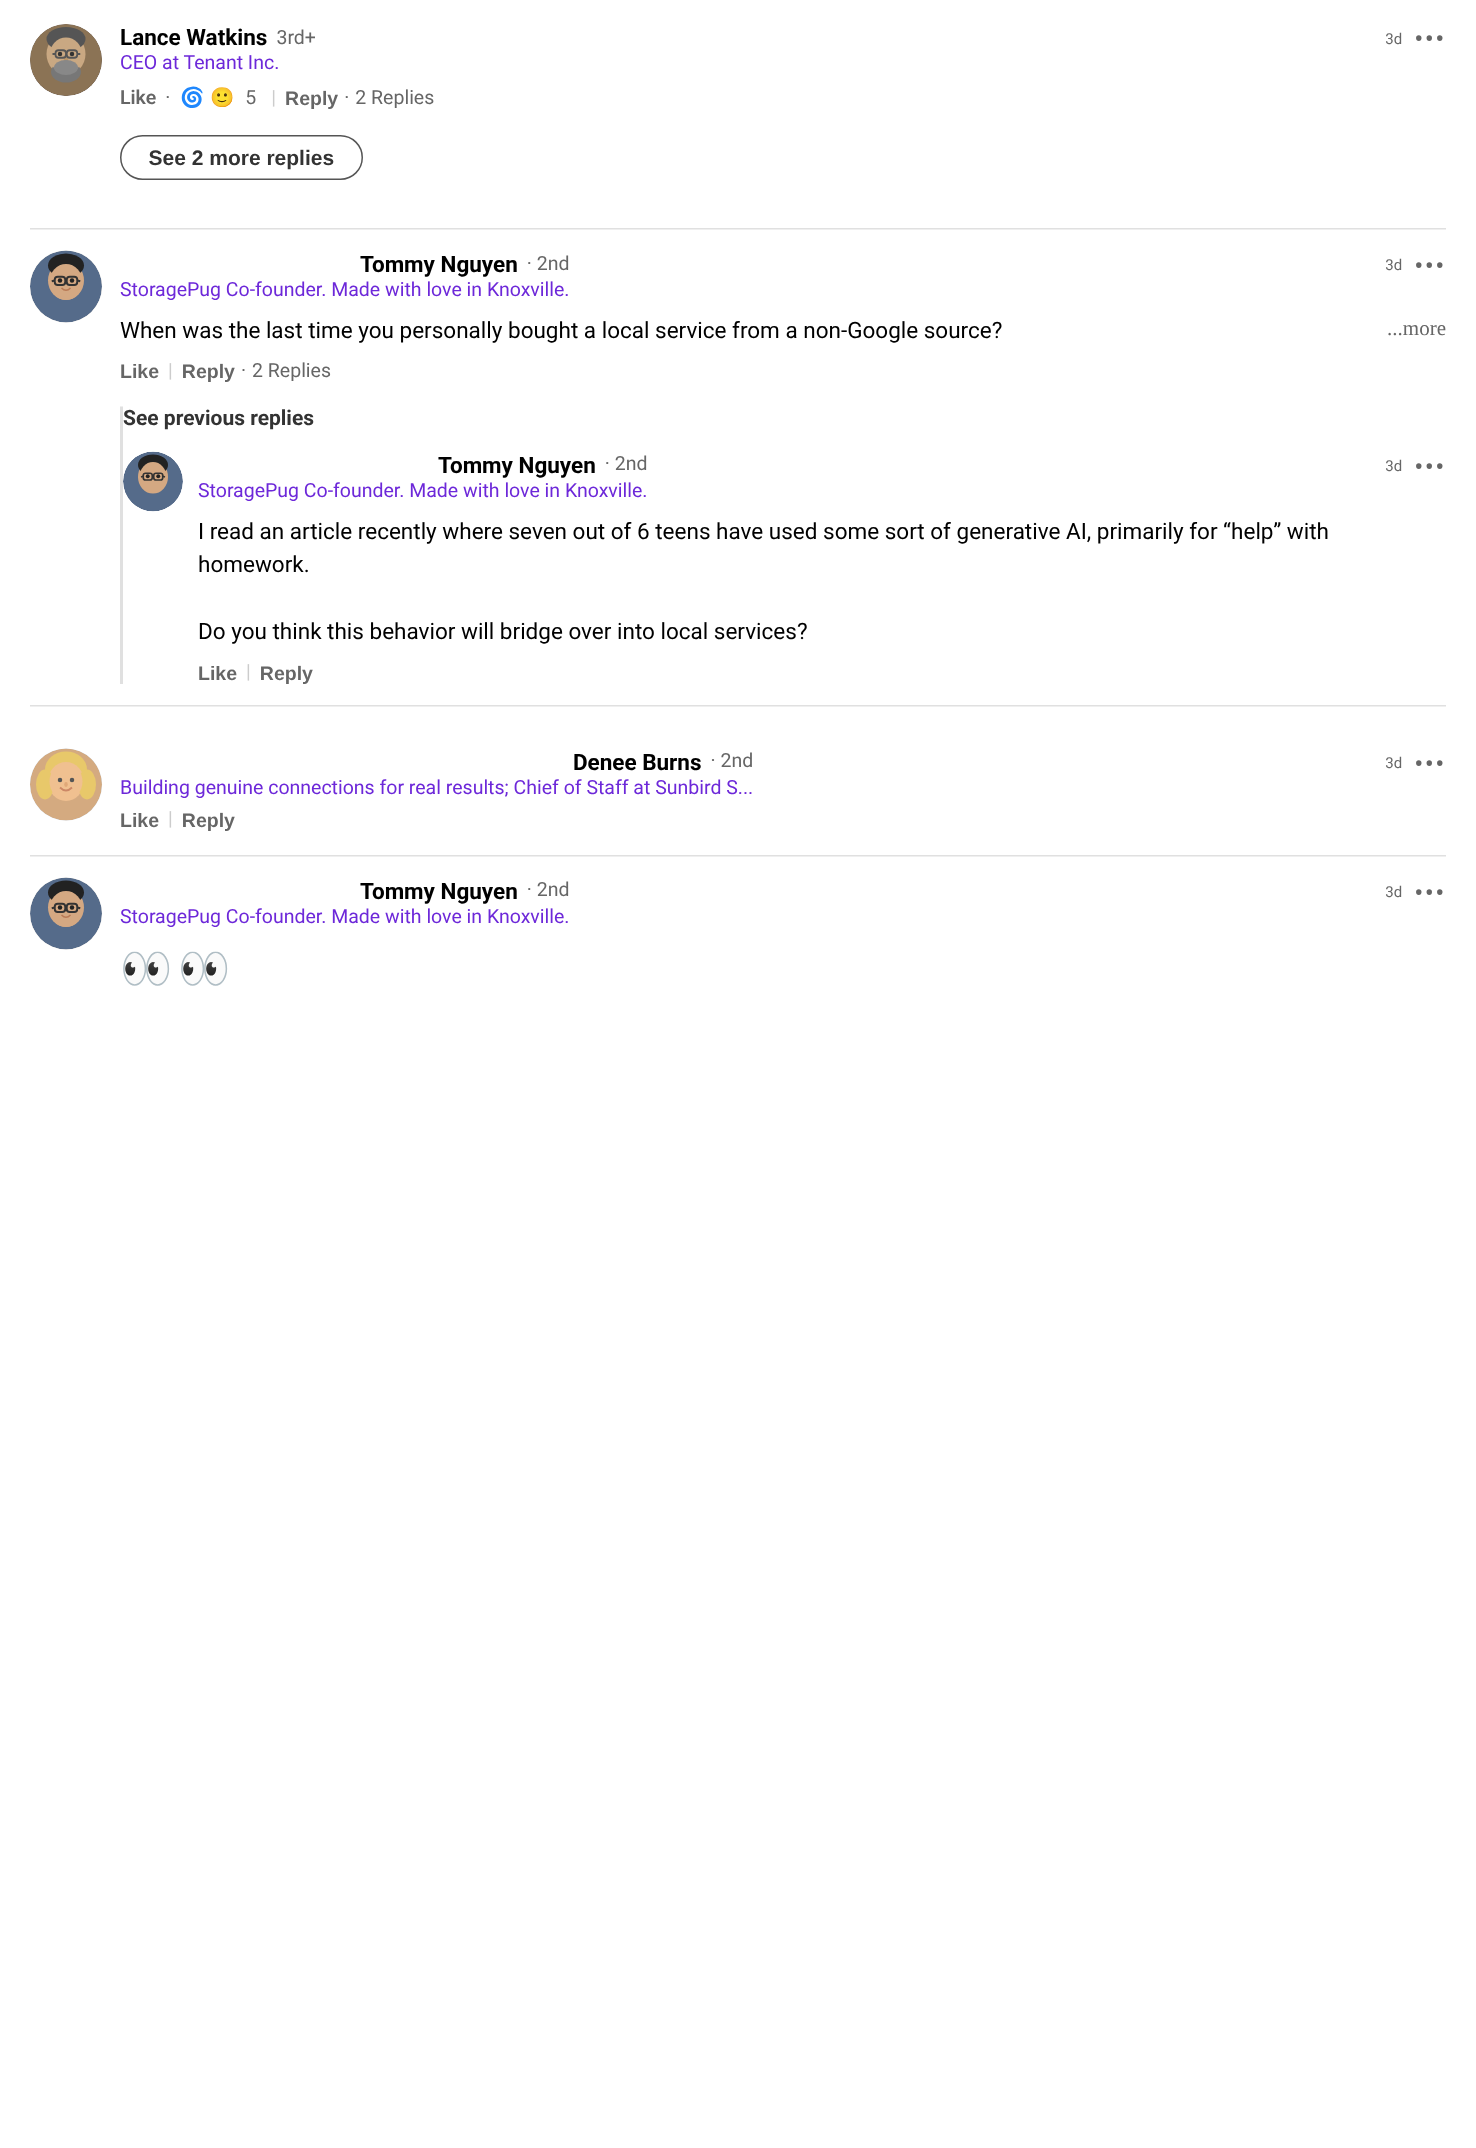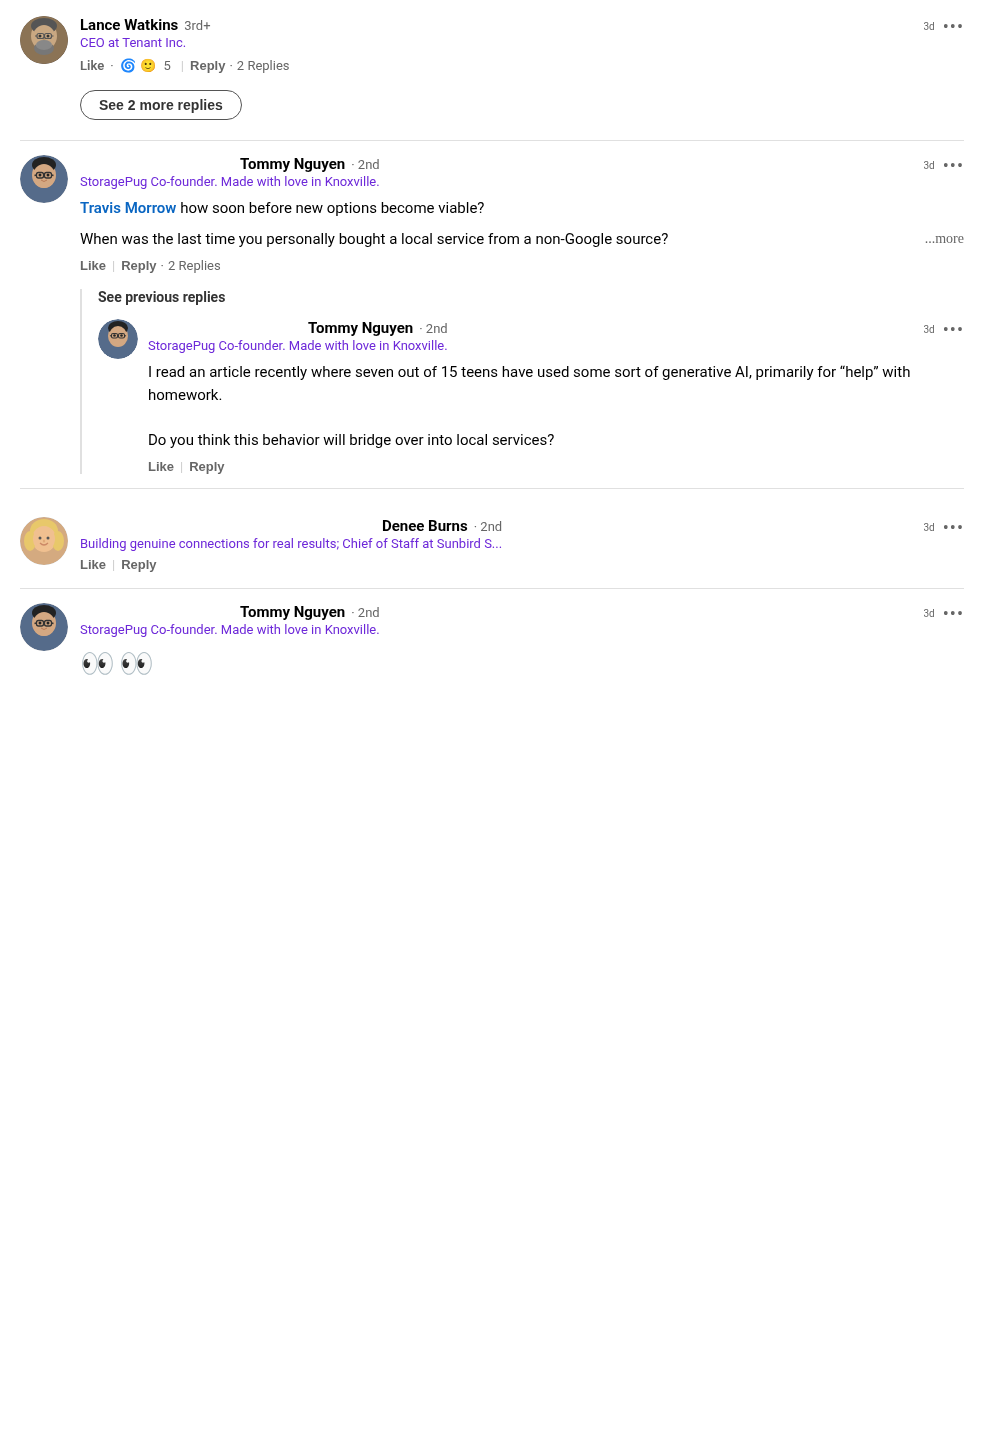--- a/index.html
+++ b/index.html
@@ -162,21 +162,21 @@
 
     .see-more-replies-btn {
       display: inline-block;
       border: 1.5px solid #555;
       border-radius: 20px;
       padding: 6px 18px;
       font-size: 14px;
       font-weight: 600;
       color: #333;
       cursor: pointer;
-      margin-bottom: 8px;
+      margin-bottom: 20px;
       margin-left: 60px;
       background: #fff;
     }
 
     .divider {
       height: 1px;
       background: #e0e0e0;
       margin: 12px 0;
     }
 
@@ -335,38 +335,35 @@
             <span class="connection-degree">· <span>2nd</span></span>
           </div>
           <span class="author-title">StoragePug Co-founder. Made with love in Knoxville.</span>
         </div>
         <div class="comment-meta-right">
           <span class="comment-time">3d</span>
           <span class="more-options">•••</span>
         </div>
       </div>
       <div class="comment-text">
-        <span class="mention">Travis Morrow</span><span> how soon before new options become viable?</span>
-      </div>
-      <div class="comment-text">
         <span>When was the last time you personally bought a local service from a non-Google source?</span>
         <span class="ellipsis-more">...more</span>
       </div>
       <div class="comment-actions">
         <button class="action-btn">Like</button>
         <span class="action-separator">|</span>
         <button class="action-btn">Reply</button>
         <span style="font-size:13px; color:#666;">·</span>
         <span style="font-size:13px; color:#666; cursor:pointer;">2 Replies</span>
       </div>
     </div>
   </div>
 
   
-  <div style="margin-left: 60px; border-left: 2px solid #e0e0e0; padding-left: 16px; margin-bottom: 12px;">
+  <div style="margin-left: 60px; border-left: 2px solid #e0e0e0; margin-bottom: 12px;">
     <div class="see-previous-btn" style="margin-bottom:14px;">See previous replies</div>
 
     <div class="nested-comment">
       <div class="nested-avatar">
         <svg width="40" height="40" viewBox="0 0 40 40" style="border-radius:50%;">
           <circle cx="20" cy="20" r="20" fill="#556B8A"></circle>
           <ellipse cx="20" cy="17" rx="10" ry="11" fill="#D4A882"></ellipse>
           <ellipse cx="20" cy="9" rx="10" ry="7" fill="#222"></ellipse>
           <ellipse cx="20" cy="17" rx="9" ry="10" fill="#D4A882"></ellipse>
           <circle cx="16.5" cy="16.5" r="1.3" fill="#222"></circle>
@@ -385,21 +382,21 @@
               <span class="author-name">Tommy Nguyen</span>
               <span class="connection-degree">· <span>2nd</span></span>
             </div>
             <span class="author-title">StoragePug Co-founder. Made with love in Knoxville.</span>
           </div>
           <div class="comment-meta-right">
             <span class="comment-time">3d</span>
             <span class="more-options">•••</span>
           </div>
         </div>
-        <div class="comment-text" style="white-space: pre-line;">I read an article recently where seven out of 15 teens have used some sort of generative AI, primarily for “help” with homework.
+        <div class="comment-text" style="white-space: pre-line;">I read an article recently where seven out of 6 teens have used some sort of generative AI, primarily for “help” with homework.
 
 Do you think this behavior will bridge over into local services?</div>
         <div class="comment-actions">
           <button class="action-btn">Like</button>
           <span class="action-separator">|</span>
           <button class="action-btn">Reply</button>
         </div>
       </div>
     </div>
   </div>

